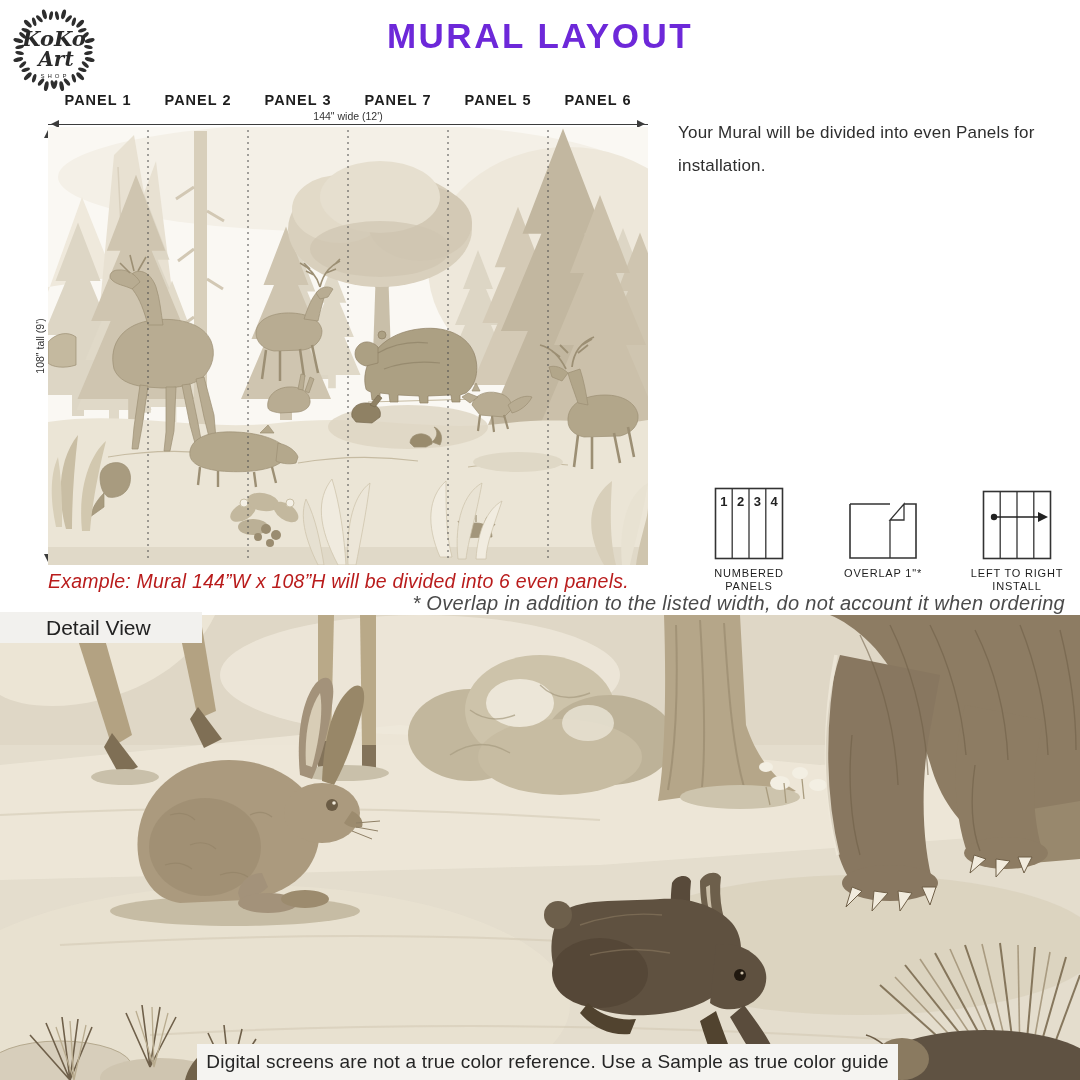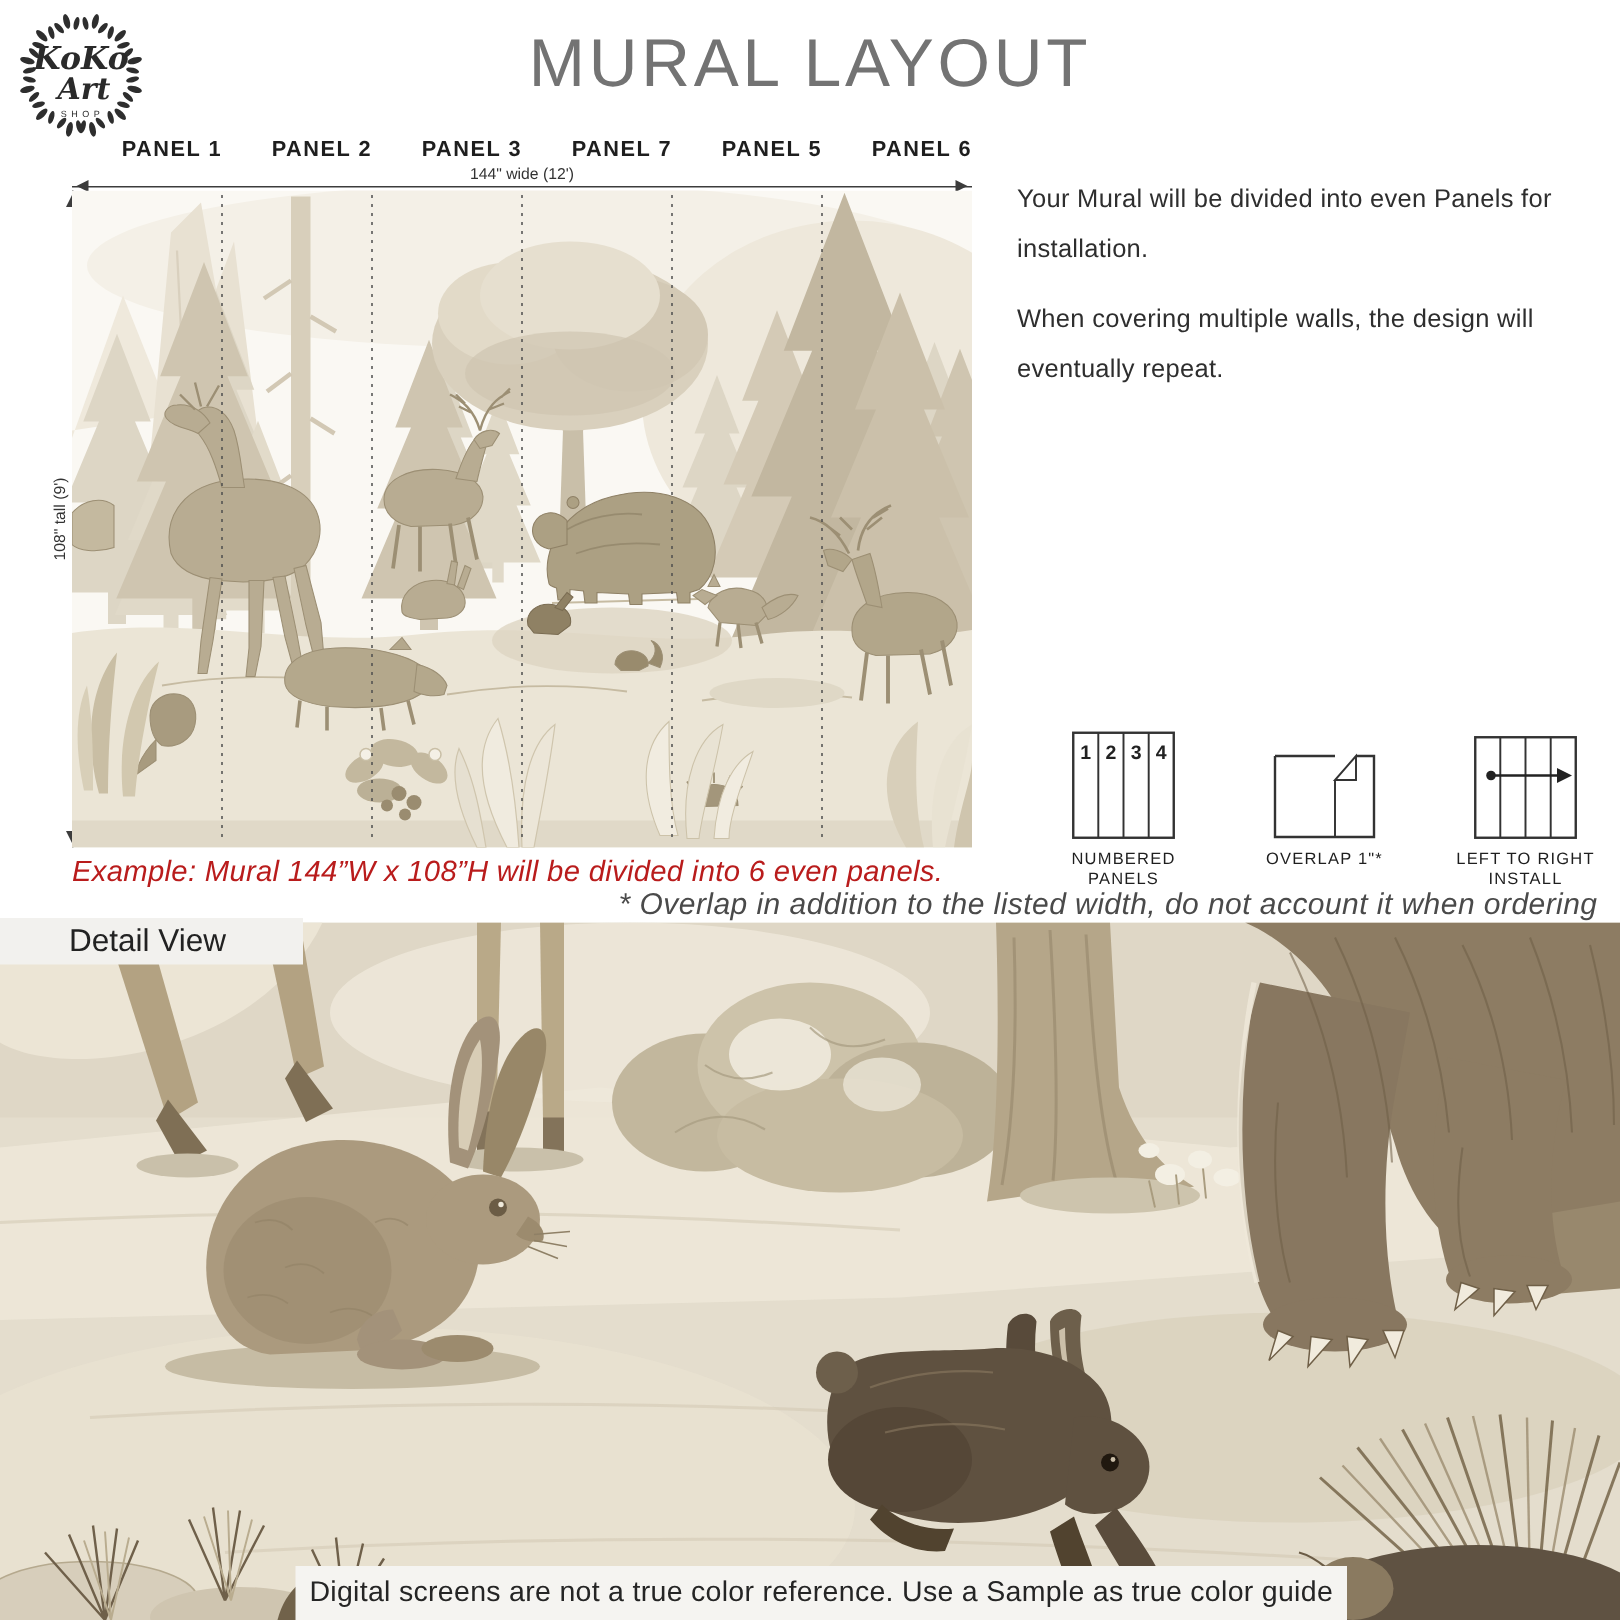--- a/index.html
+++ b/index.html
@@ -2,26 +2,26 @@
 <html><head>
 <meta charset="utf-8">
 <style>
   html,body{margin:0;padding:0;background:#ffffff;}
   .page{position:relative;width:1080px;height:1080px;background:#ffffff;overflow:hidden;
         font-family:"Liberation Sans", sans-serif;color:#2b2b2b;}
   .abs{position:absolute;}
 
   
   .logo{left:10px;top:6px;width:88px;height:88px;}
-  .title{left:0;right:0;top:16px;text-align:center;font-size:45px;font-weight:400;
-         letter-spacing:2.5px;color:#737373;}
+  .title{left:0;right:0;top:16px;text-align:center;font-size:35px;font-weight:700;
+         letter-spacing:2.5px;color:#6d28d9;}
 
   
   .panel-labels{left:48px;top:92px;width:600px;display:flex;}
-  .panel-labels span{flex:1;text-align:right;font-size:14.5px;font-weight:700;
+  .panel-labels span{flex:1;text-align:center;font-size:14.5px;font-weight:700;
          letter-spacing:1px;color:#1e1e1e;}
 
   
   .dim-h{left:48px;top:124px;width:600px;height:0;border-top:1.4px solid #3c3c3c;}
   .dim-h::before{content:"";position:absolute;left:-1px;top:-5.4px;border:4px solid transparent;
          border-right:8px solid #3c3c3c;}
   .dim-h::after{content:"";position:absolute;right:-1px;top:-5.4px;border:4px solid transparent;
          border-left:8px solid #3c3c3c;}
   .dim-h .lbl{position:absolute;left:50%;top:-15px;transform:translateX(-50%);
          font-size:10.5px;color:#333;background:#fff;padding:0 5px;white-space:nowrap;}
@@ -258,21 +258,20 @@
         <line x1="400" y1="3" x2="400" y2="435"></line>
         <line x1="500" y1="3" x2="500" y2="435"></line>
       </g>
     </svg>
   </div>
 
   <div class="abs example">Example: Mural 144”W x 108”H will be divided into 6 even panels.</div>
 
   <div class="abs info">
     <p>Your Mural will be divided into even Panels for installation.</p>
-    <p>When covering multiple walls, the design will eventually repeat.</p>
   </div>
 
   <div class="abs icons-row">
     <div class="icon-group">
       <div class="icon-box">
         <svg width="70" height="73" viewBox="0 0 70 73">
           <rect x="1.5" y="1.5" width="67" height="70" fill="none" stroke="#333" stroke-width="1.6"></rect>
           <line x1="18.2" y1="1.5" x2="18.2" y2="71.5" stroke="#333" stroke-width="1.3"></line>
           <line x1="35" y1="1.5" x2="35" y2="71.5" stroke="#333" stroke-width="1.3"></line>
           <line x1="51.8" y1="1.5" x2="51.8" y2="71.5" stroke="#333" stroke-width="1.3"></line>

